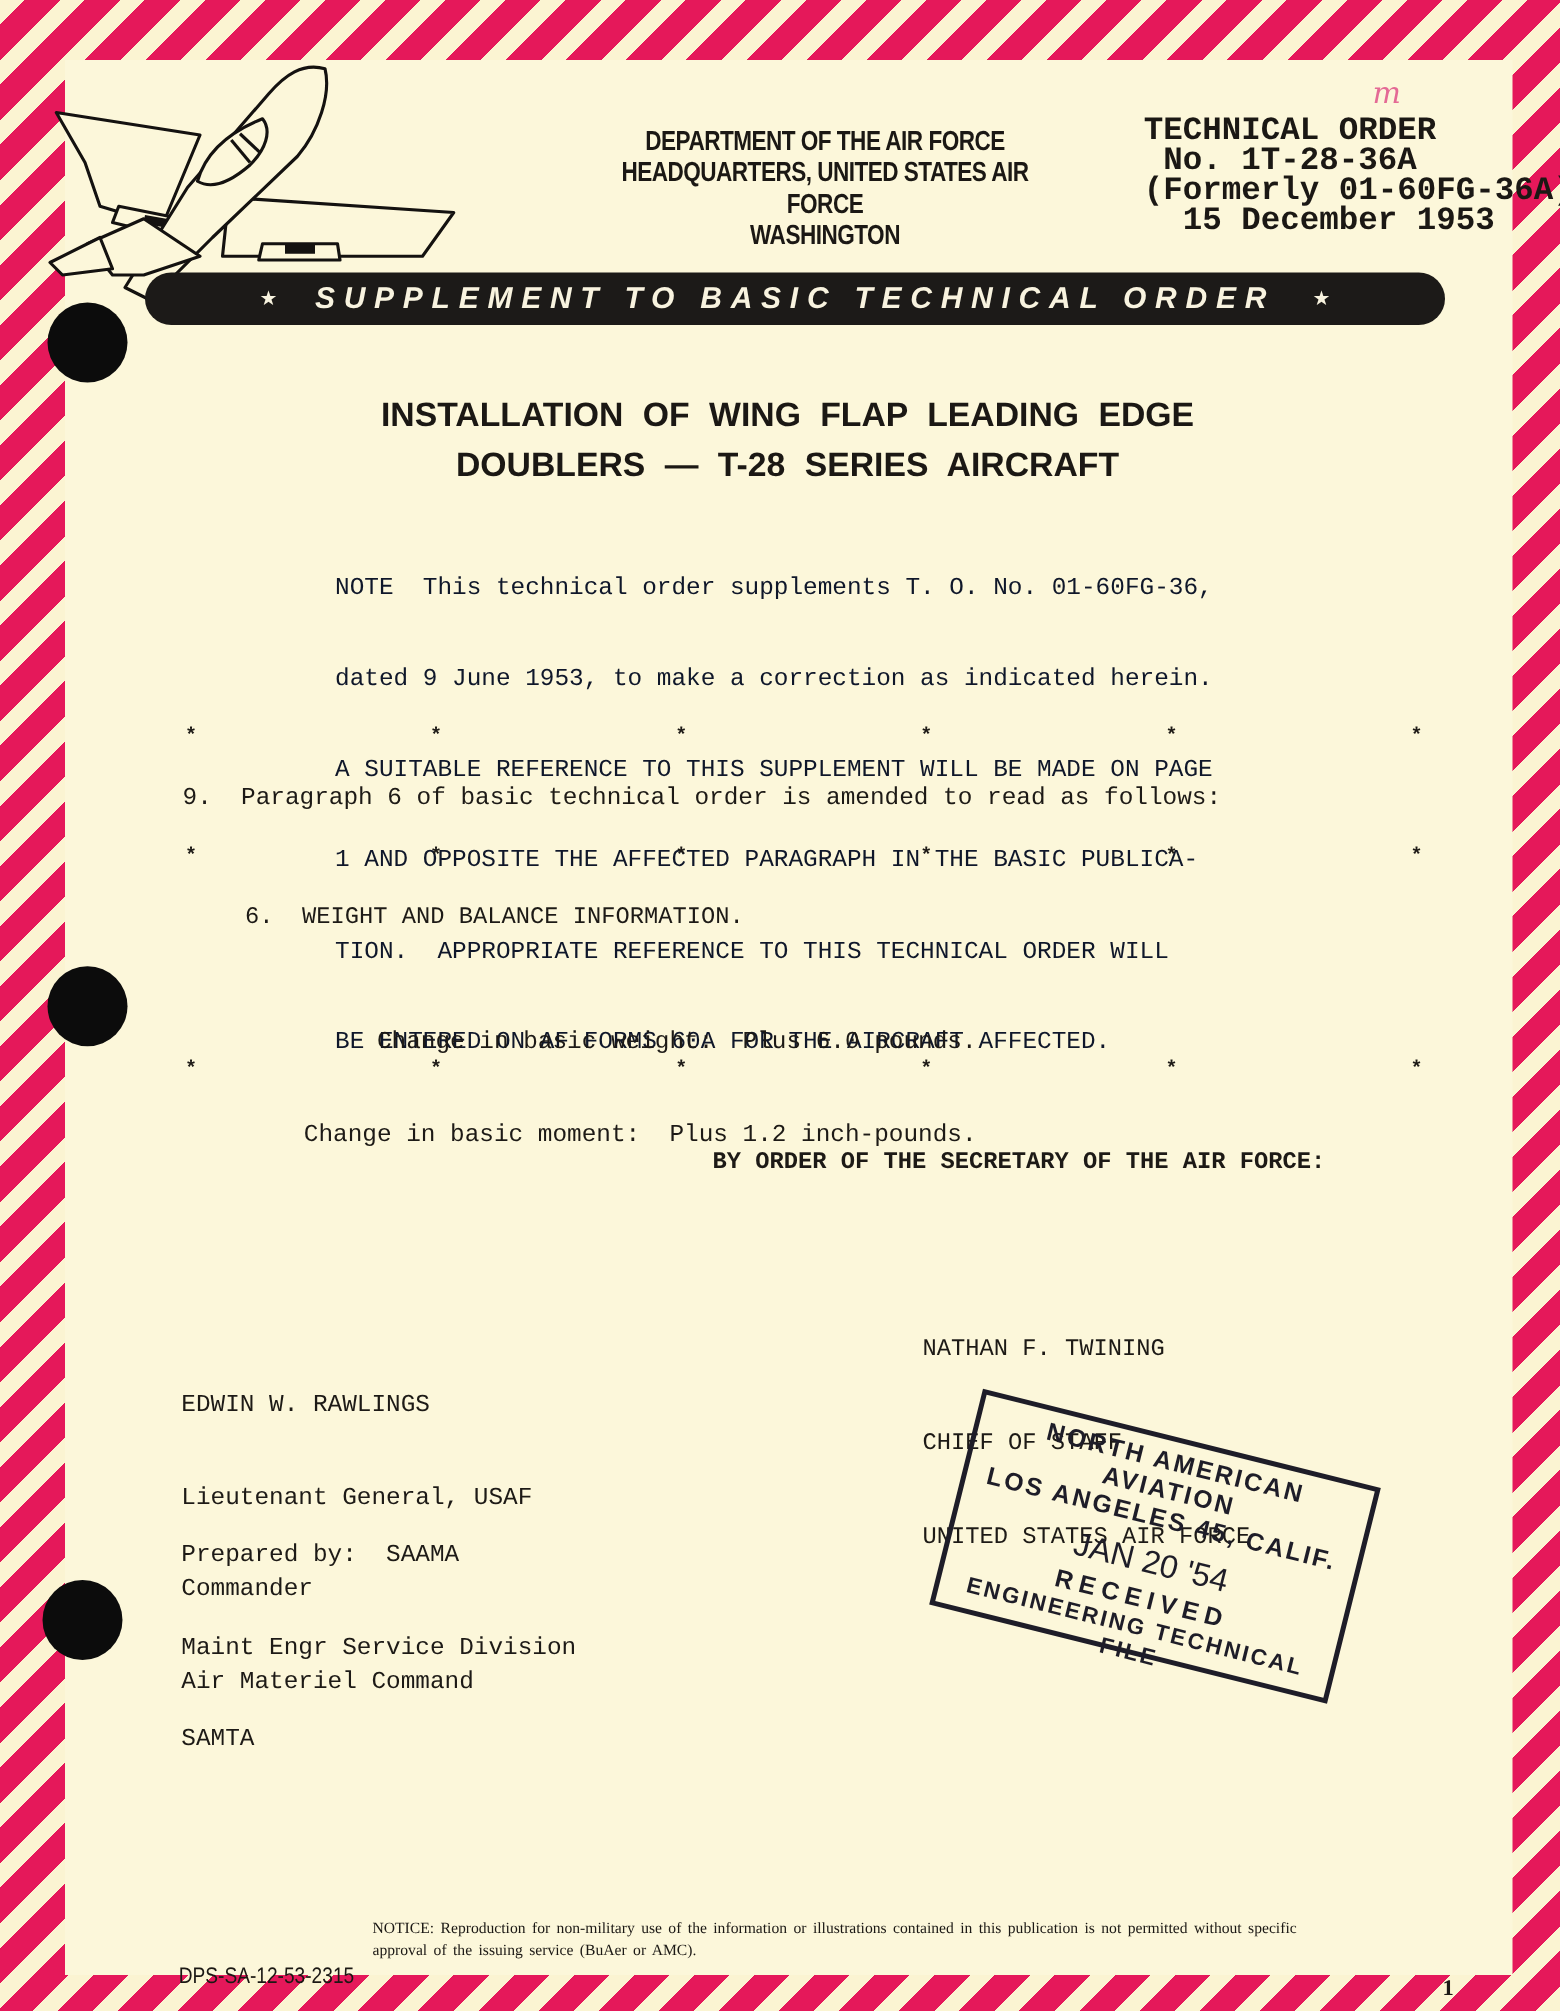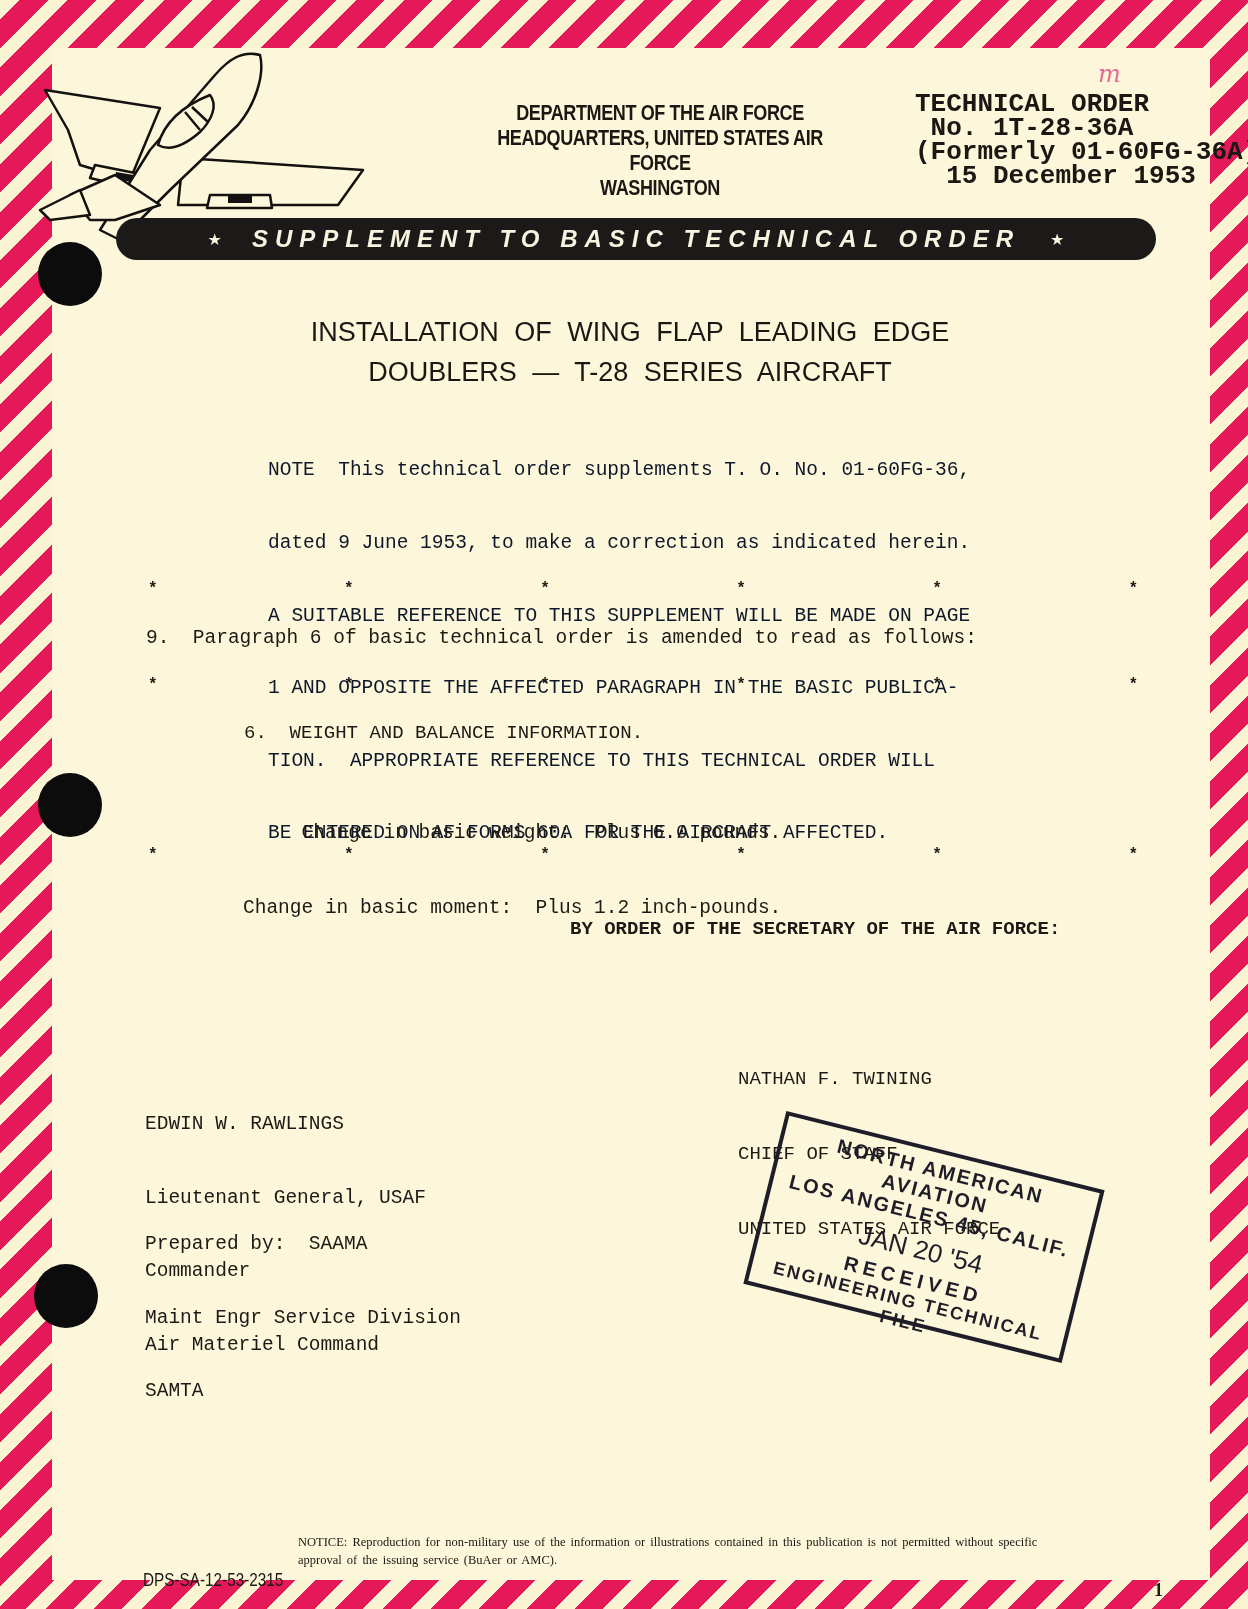--- a/index.html
+++ b/index.html
@@ -40,33 +40,33 @@
     position: absolute; left: 116px; top: 218px; width: 1040px; height: 42px;
     background: #1c1a18; border-radius: 22px;
     display: flex; align-items: center; justify-content: center;
     color: #f8f3df; font-family: "Liberation Sans", "DejaVu Sans", sans-serif;
     font-weight: bold; font-style: italic; font-size: 24px; letter-spacing: 7px;
   }
   .banner .star { font-style: normal; font-size: 16px; margin: 0 30px; letter-spacing: 0; }
 
   .title {
     position: absolute; left: 200px; top: 312px; width: 860px; text-align: center;
-    font-family: "Liberation Sans", "DejaVu Sans", sans-serif; font-weight: normal;
+    font-family: "Liberation Sans", "DejaVu Sans", sans-serif; font-weight: bold;
     font-size: 27px; line-height: 40px; word-spacing: 8px; color: #1b1814;
   }
 
   .note {
     position: absolute; left: 268px; top: 410px; width: 760px;
     font-size: 19.5px; line-height: 24.2px; white-space: pre; color: #0f172a;
   }
 
   .stars-row { position: absolute; left: 148px; width: 990px; display: flex; justify-content: space-between; font-weight: bold; font-size: 16px; }
 
   .para1 { position: absolute; left: 146px; top: 627px; font-size: 19.5px; white-space: pre; }
-  .para6-head { position: absolute; left: 196px; top: 722px; font-size: 19px; white-space: pre; margin-left: 48px; }
+  .para6-head { position: absolute; left: 196px; top: 722px; font-size: 19px; white-space: pre; }
   .para6-lines { position: absolute; left: 243px; top: 771px; font-size: 19.5px; line-height: 25px; white-space: pre; text-align: right; }
 
   .by-order { position: absolute; left: 544px; top: 918px; font-size: 19px; white-space: pre; font-weight: bold; margin-left: 26px; }
   .twining { position: absolute; left: 738px; top: 1017px; font-size: 19px; line-height: 25px; white-space: pre; }
   .rawlings { position: absolute; left: 145px; top: 1063px; font-size: 19.5px; line-height: 24.5px; white-space: pre; }
   .prepared { position: absolute; left: 145px; top: 1183px; font-size: 19.5px; line-height: 24.5px; white-space: pre; }
 
   .stamp {
     position: absolute; left: 760px; top: 1148px; width: 320px; height: 170px;
     border: 4px solid #1e1d28; transform: rotate(14deg); transform-origin: center;

